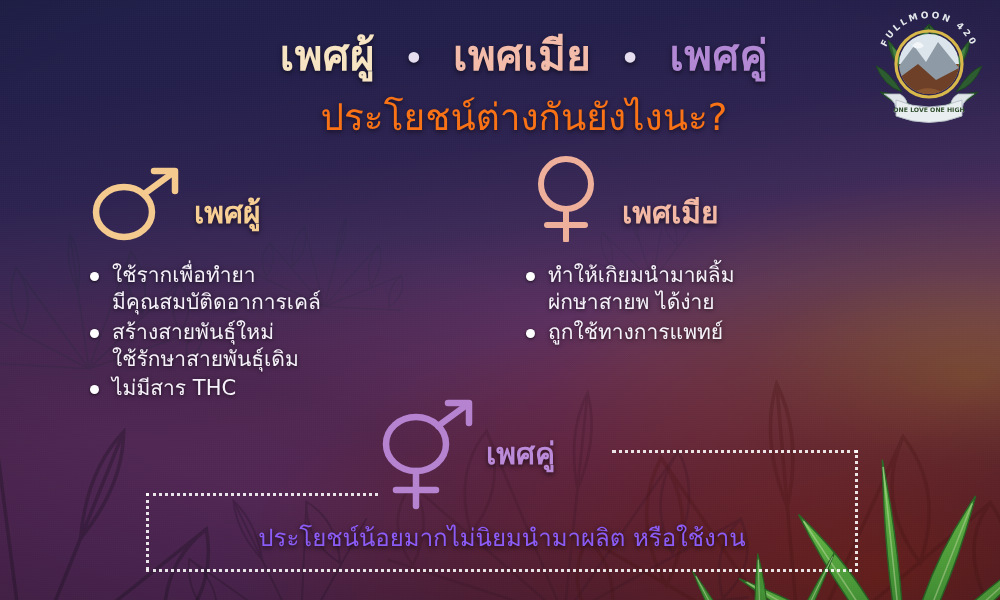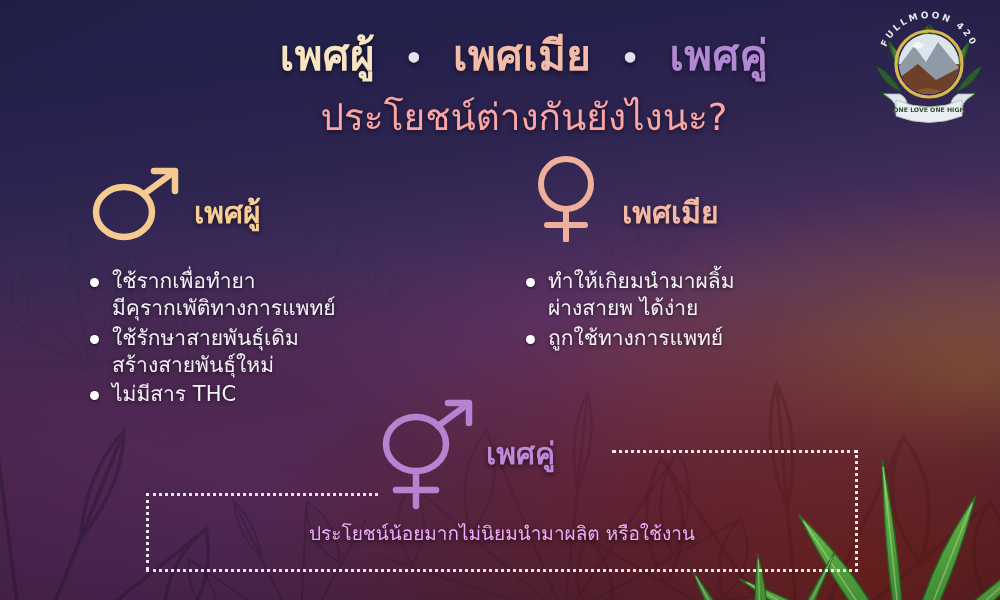--- a/index.html
+++ b/index.html
@@ -85,21 +85,21 @@
     white-space: nowrap;
     text-shadow: 0 2px 5px rgba(0,0,0,.55);
   }
   .t-male   { color: #f6e4c2; }
   .t-female { color: #f3bcaa; }
   .t-both   { color: #b288d4; }
   .t-dot    { color: #e6ddef; font-size: 30px; vertical-align: middle; padding: 0 14px; }
   .title-line2 {
     margin-top: 4px;
     font-size: 37px;
-    color: #fca5a5;
+    color: #f97316;
     font-weight: 500;
     text-shadow: 0 2px 5px rgba(0,0,0,.55);
   }
 
   
   .col { position: absolute; }
   .col-male   { left: 86px;  top: 168px; width: 420px; }
   .col-female { left: 522px; top: 168px; width: 430px; }
 
   .head-row { display: flex; align-items: flex-end; gap: 8px; height: 78px; }
@@ -107,21 +107,21 @@
   .head-label {
     font-size: 30px; font-weight: 700;
     padding-bottom: 10px;
     text-shadow: 0 2px 5px rgba(0,0,0,.55);
   }
   .head-label.male   { color: #f7cf94; }
   .head-label.female { color: #f3b9a5; }
 
   ul.bullets {
     list-style: none;
-    margin: 22px 0 0 0;
+    margin: 16px 0 0 0;
     padding: 0;
   }
   ul.bullets li {
     position: relative;
     padding-left: 26px;
     margin-bottom: 2px;
     color: #f6f2fa;
     font-size: 21px;
     line-height: 1.30;
     text-shadow: 0 1px 4px rgba(0,0,0,.6);
@@ -165,22 +165,22 @@
   .edge-right      { left: 709px; top: 0;   height: 122px; }
   .edge-bottom     { left: 0;     top: 119px; width: 712px; }
   .edge-left       { left: 0;     top: 43px; height: 77px; }
   .edge-top-left   { left: 0;     top: 43px; width: 232px; }
 
   .both-text {
     position: absolute;
     left: 146px; top: 518px;
     width: 712px;
     text-align: center;
-    font-size: 19px;
-    color: #f0abfc;
+    font-size: 24px;
+    color: #8b5cf6;
     text-shadow: 0 2px 5px rgba(0,0,0,.7);
   }
 </style>
 </head>
 <body>
 
 <div id="poster">
 
   <div class="bg-base"></div>
 
@@ -359,25 +359,25 @@
             <line x1="58" y1="30" x2="88" y2="8"></line>
             <polyline points="68,7 89,7 89,27"></polyline>
           </g>
         </svg>
       </span>
       <span class="head-label male">เพศผู้</span>
     </div>
     <ul class="bullets">
       <li>
         <span class="sub-line">ใช้รากเพื่อทำยา</span>
-        <span class="sub-line">มีคุรากเพัติทางการแพทย์</span>
+        <span class="sub-line">มีคุณสมบัติดอาการเคล์</span>
       </li>
       <li>
+        <span class="sub-line">สร้างสายพันธุ์ใหม่</span>
         <span class="sub-line">ใช้รักษาสายพันธุ์เดิม</span>
-        <span class="sub-line">สร้างสายพันธุ์ใหม่</span>
       </li>
       <li>
         <span class="sub-line">ไม่มีสาร THC</span>
       </li>
     </ul>
   </div>
 
   <div class="col col-female">
     <div class="head-row">
       <span class="sym">
@@ -387,21 +387,21 @@
             <line x1="44" y1="53" x2="44" y2="84"></line>
             <line x1="25" y1="69" x2="63" y2="69"></line>
           </g>
         </svg>
       </span>
       <span class="head-label female">เพศเมีย</span>
     </div>
     <ul class="bullets">
       <li>
         <span class="sub-line">ทำให้เกิยมนำมาผลิ้ม</span>
-        <span class="sub-line">ผ่างสายพ ได้ง่าย</span>
+        <span class="sub-line">ผ่กษาสายพ ได้ง่าย</span>
       </li>
       <li>
         <span class="sub-line">ถูกใช้ทางการแพทย์</span>
       </li>
     </ul>
   </div>
 
   <span class="both-sym">
     <svg width="120" height="116" viewBox="0 0 120 116">
       <g fill="none" stroke="#b583d0" stroke-width="6.5" stroke-linecap="round" stroke-linejoin="round">

